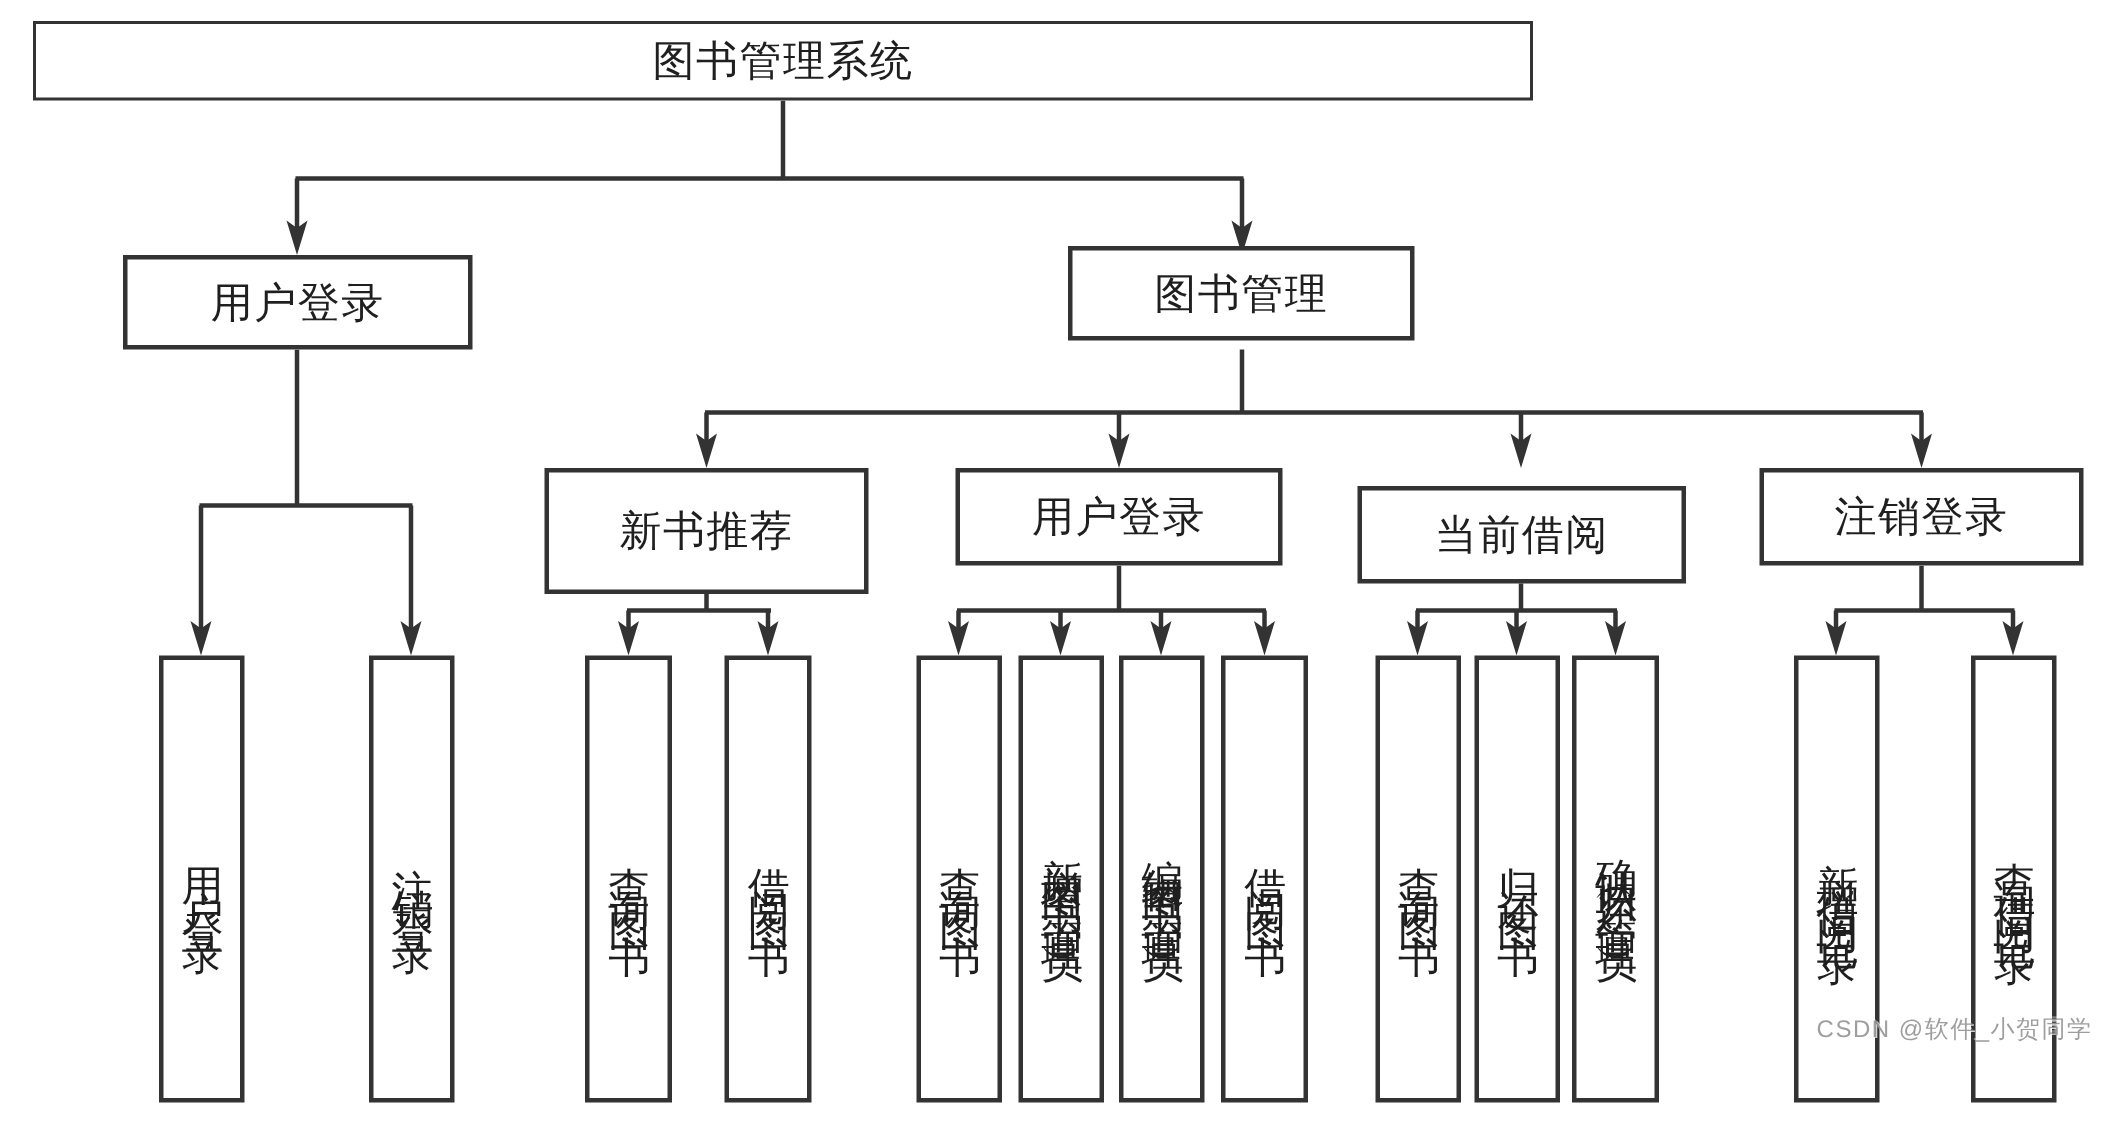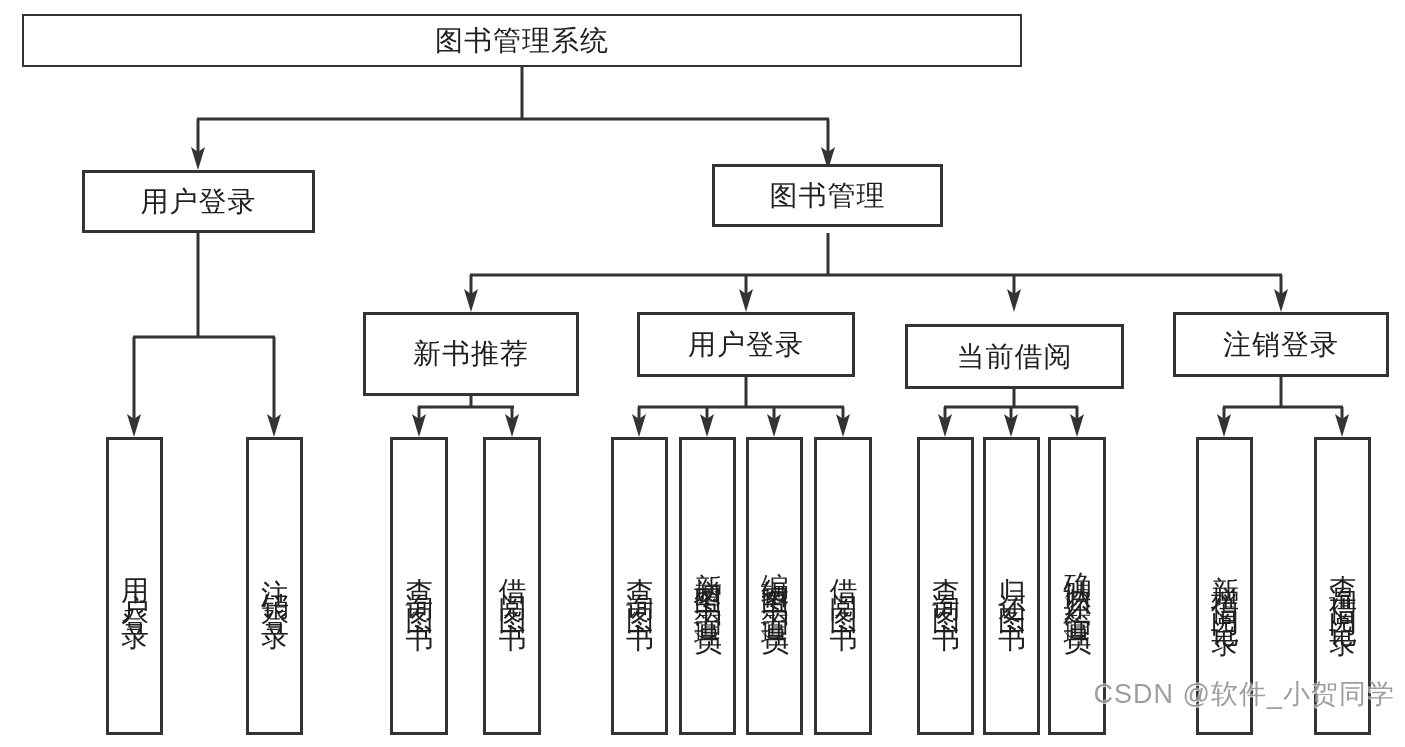--- a/index.html
+++ b/index.html
@@ -25,21 +25,21 @@
     color:var(--text);font-size:28px;letter-spacing:1px;
     box-sizing:border-box;
   }
   .root{border-width:2px;}
   .vbox .vtext{
     writing-mode:vertical-rl;text-orientation:mixed;
     letter-spacing:12px;line-height:1;
   }
   #watermark{
     position:absolute;z-index:3;right:10px;top:676px;
-    font-size:27px;color:var(--wm);opacity:.92;letter-spacing:1px;
+    font-size:16px;color:var(--wm);opacity:.92;letter-spacing:1px;
     text-shadow:1px 1px 0 rgba(255,255,255,.85), -1px -1px 0 rgba(255,255,255,.5);
     white-space:nowrap;
     text-align:center;
   }
 </style>
 </head>
 <body>
 
 <div id="canvas">
 

